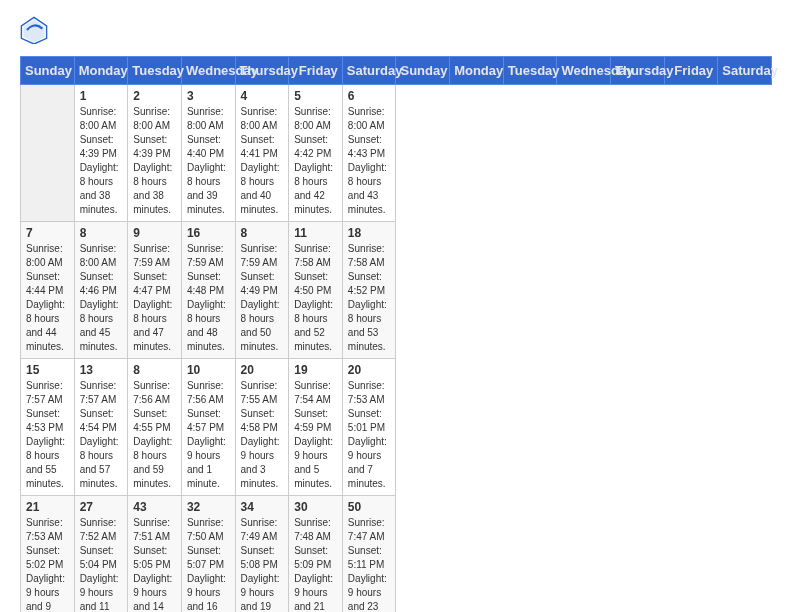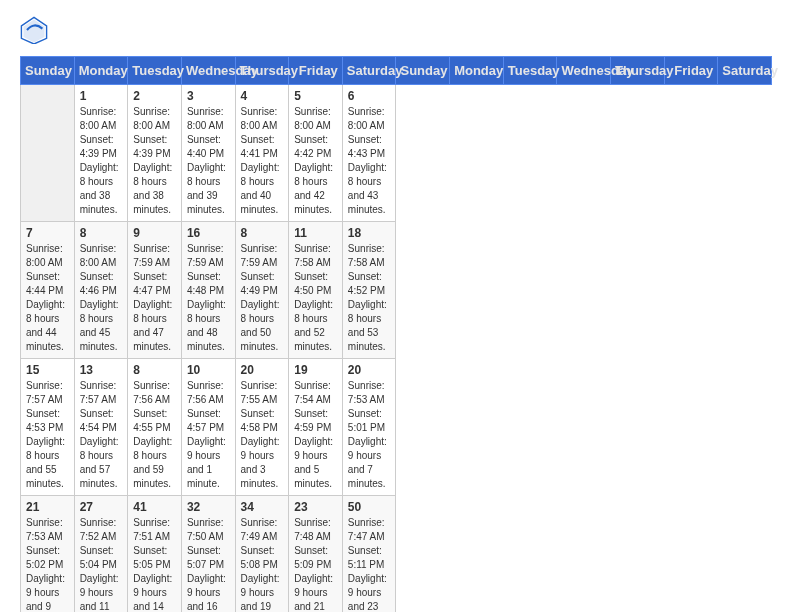--- a/index.html
+++ b/index.html
@@ -217,33 +217,33 @@
       <tr>
         <td>
           <div class="day-number">21</div>
           <div class="day-info">Sunrise: 7:53 AM<br>Sunset: 5:02 PM<br>Daylight: 9 hours and 9 minutes.</div>
         </td>
         <td>
           <div class="day-number">27</div>
           <div class="day-info">Sunrise: 7:52 AM<br>Sunset: 5:04 PM<br>Daylight: 9 hours and 11 minutes.</div>
         </td>
         <td>
-          <div class="day-number">41</div>
+          <div class="day-number">43</div>
           <div class="day-info">Sunrise: 7:51 AM<br>Sunset: 5:05 PM<br>Daylight: 9 hours and 14 minutes.</div>
         </td>
         <td>
           <div class="day-number">32</div>
           <div class="day-info">Sunrise: 7:50 AM<br>Sunset: 5:07 PM<br>Daylight: 9 hours and 16 minutes.</div>
         </td>
         <td>
           <div class="day-number">34</div>
           <div class="day-info">Sunrise: 7:49 AM<br>Sunset: 5:08 PM<br>Daylight: 9 hours and 19 minutes.</div>
         </td>
         <td>
-          <div class="day-number">23</div>
+          <div class="day-number">30</div>
           <div class="day-info">Sunrise: 7:48 AM<br>Sunset: 5:09 PM<br>Daylight: 9 hours and 21 minutes.</div>
         </td>
         <td>
           <div class="day-number">50</div>
           <div class="day-info">Sunrise: 7:47 AM<br>Sunset: 5:11 PM<br>Daylight: 9 hours and 23 minutes.</div>
         </td>
       </tr>
     </tbody>
 </table>
 

